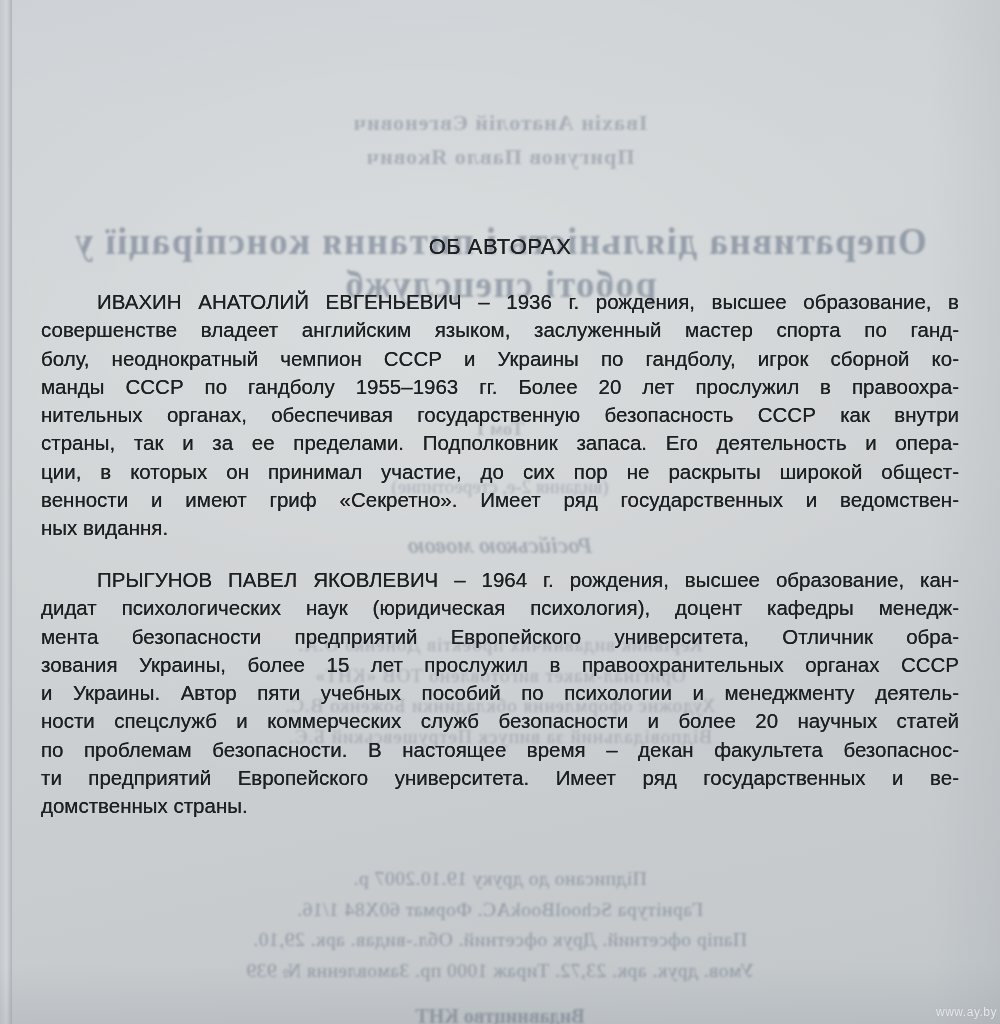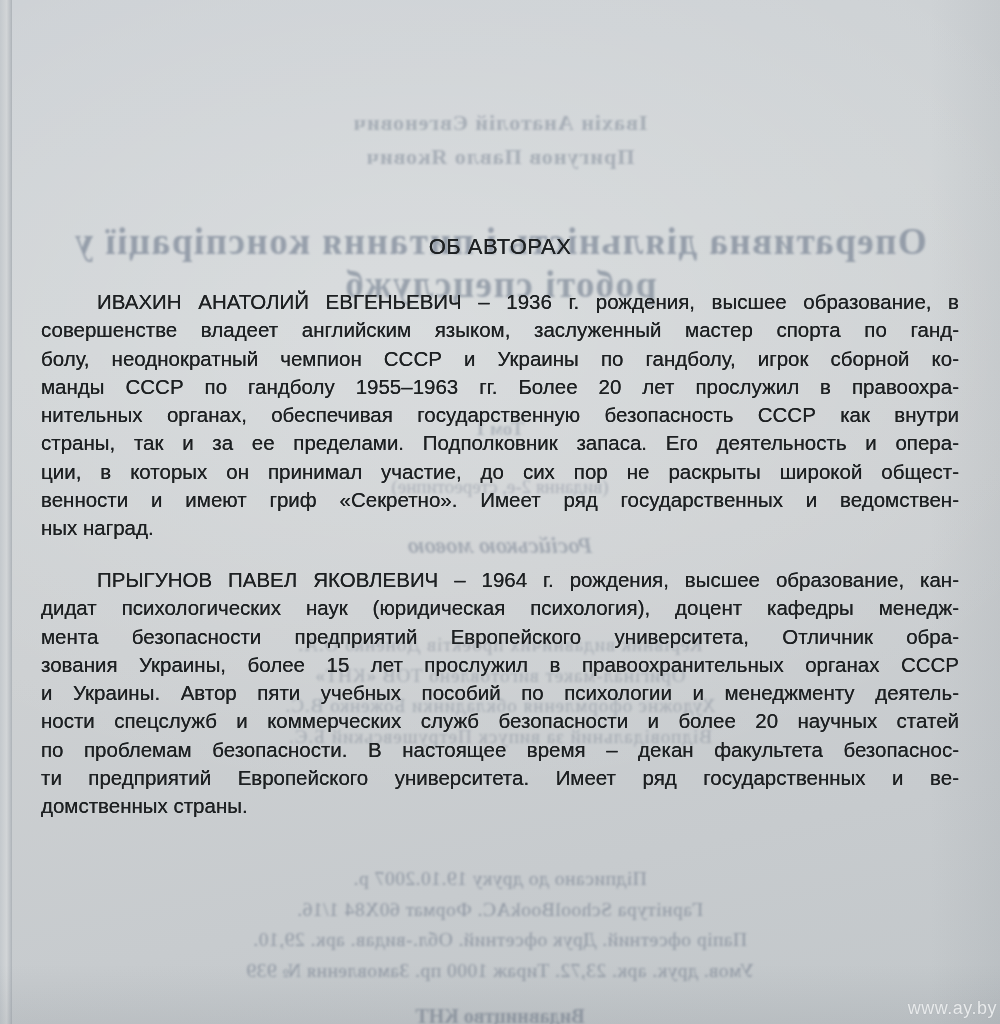--- a/index.html
+++ b/index.html
@@ -57,21 +57,21 @@
                color:rgba(100,112,130,0.42); }
   .g-credits { top:630px; font-size:19px; letter-spacing:1px; color:rgba(104,115,132,0.38); }
   .g-credits .gln { line-height:30.5px; }
   .g-imprint { top:864px; font-size:19.5px; letter-spacing:0.5px; color:rgba(96,108,126,0.52); }
   .g-imprint .gln { line-height:30.5px; }
   .g-publisher { top:1005px; font-size:20px; font-weight:bold; color:rgba(96,108,126,0.50); }
 
   
   .watermark {
     position:absolute; right:3px; bottom:5px;
-    font-size:18px; letter-spacing:0.5px;
+    font-size:12px; letter-spacing:0.5px;
     color:#e9ebec; text-shadow:0 0 1px rgba(120,128,136,0.4);
   }
 </style>
 </head>
 <body>
 
 <div class="page">
 
   <div class="edge"></div>
   <div class="edge-line"></div>
@@ -108,21 +108,21 @@
 
   <div class="para para1">
       <div class="ln first">ИВАХИН АНАТОЛИЙ ЕВГЕНЬЕВИЧ – 1936 г. рождения, высшее образование, в</div>
       <div class="ln">совершенстве владеет английским языком, заслуженный мастер спорта по ганд-</div>
       <div class="ln">болу, неоднократный чемпион СССР и Украины по гандболу, игрок сборной ко-</div>
       <div class="ln">манды СССР по гандболу 1955–1963 гг. Более 20 лет прослужил в правоохра-</div>
       <div class="ln">нительных органах, обеспечивая государственную безопасность СССР как внутри</div>
       <div class="ln">страны, так и за ее пределами. Подполковник запаса. Его деятельность и опера-</div>
       <div class="ln">ции, в которых он принимал участие, до сих пор не раскрыты широкой общест-</div>
       <div class="ln">венности и имеют гриф «Секретно». Имеет ряд государственных и ведомствен-</div>
-      <div class="ln last">ных наград.</div>
+      <div class="ln last">ных видання.</div>
     </div>
 
   <div class="para para2">
       <div class="ln first">ПРЫГУНОВ ПАВЕЛ ЯКОВЛЕВИЧ – 1964 г. рождения, высшее образование, кан-</div>
       <div class="ln">дидат психологических наук (юридическая психология), доцент кафедры менедж-</div>
       <div class="ln">мента безопасности предприятий Европейского университета, Отличник обра-</div>
       <div class="ln">зования Украины, более 15 лет прослужил в правоохранительных органах СССР</div>
       <div class="ln">и Украины. Автор пяти учебных пособий по психологии и менеджменту деятель-</div>
       <div class="ln">ности спецслужб и коммерческих служб безопасности и более 20 научных статей</div>
       <div class="ln">по проблемам безопасности. В настоящее время – декан факультета безопаснос-</div>

